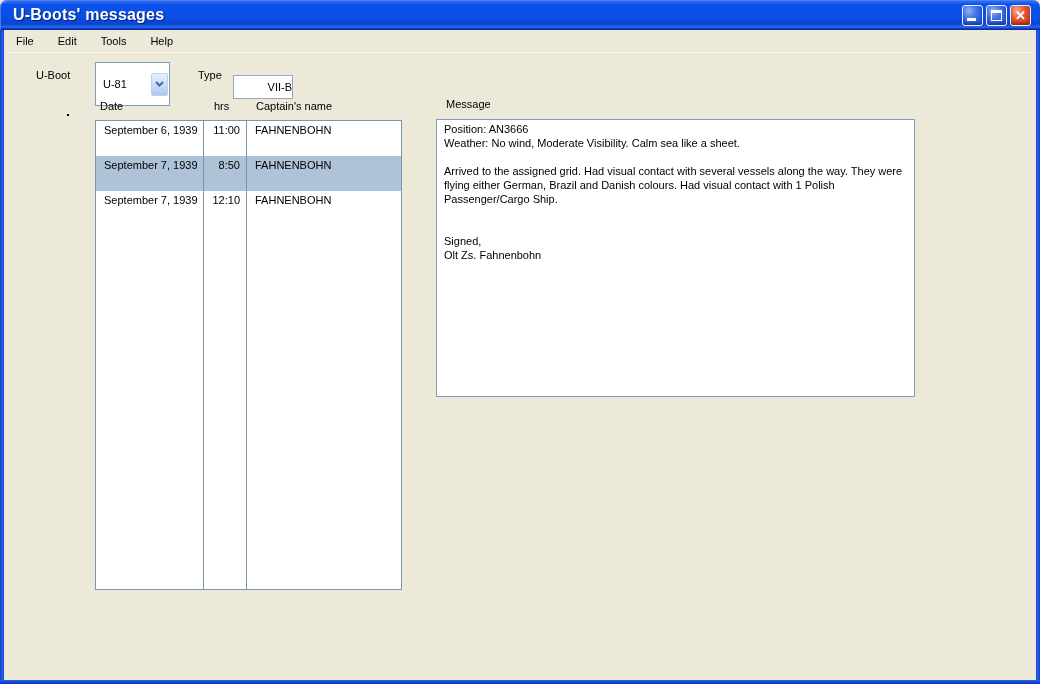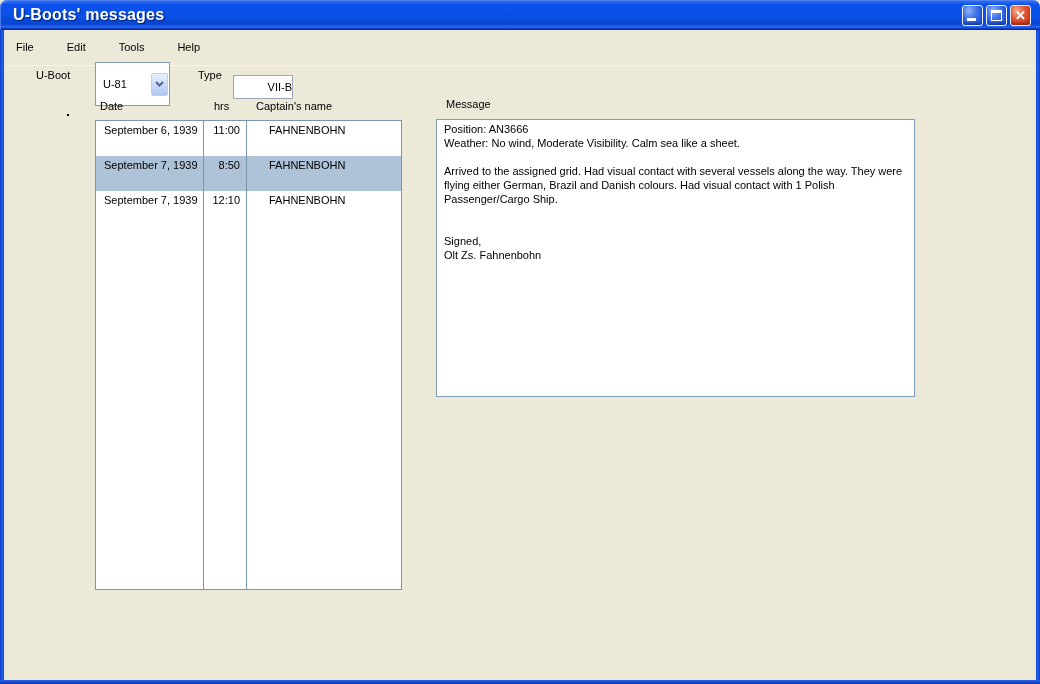--- a/index.html
+++ b/index.html
@@ -69,27 +69,27 @@
   }
   .frame-left { left: 0; }
   .frame-right { right: 0; background: linear-gradient(270deg, #0537c9, #2b64e9 50%, #0a45d9); }
   .frame-bottom {
     position: absolute; left: 0; bottom: 0; width: 1040px; height: 4px;
     background: linear-gradient(180deg, #2b64e9, #0531b4);
   }
 
   
   .menubar {
-    position: absolute; left: 4px; top: 30px; width: 1032px; height: 36px;
+    position: absolute; left: 4px; top: 30px; width: 1032px; height: 23px;
     background: #ece9d8;
     display: flex; align-items: center;
     border-bottom: 1px solid #f6f4ec;
   }
   .menu-item {
-    padding: 4px 8px; margin-left: 17px; margin-top: -1px;
+    padding: 4px 8px; margin-left: 8px; margin-top: -1px;
     cursor: default;
   }
   .menu-item:first-child { margin-left: 4px; }
 
   
   .label { position: absolute; color: #000; }
   .lbl-uboot { left: 36px; top: 69px; text-align: right; }
   .lbl-type  { left: 198px; top: 69px; }
   .lbl-message { left: 446px; top: 98px; }
 
@@ -128,21 +128,21 @@
   .sep-1 { left: 107px; }
   .sep-2 { left: 150px; }
   .table-body { position: absolute; left: 0; top: 0; right: 0; }
   .t-row {
     display: grid; grid-template-columns: 107px 43px auto;
     height: 35px; line-height: 18px;
   }
   .t-row.selected { background: #aec2d8; }
   .cell-date { padding-left: 8px; overflow: hidden; white-space: nowrap; }
   .cell-hrs { text-align: right; padding-right: 6px; }
-  .cell-captain { padding-left: 23px; overflow: hidden; white-space: nowrap; }
+  .cell-captain { padding-left: 9px; overflow: hidden; white-space: nowrap; }
 
   
   .message-box {
     position: absolute; left: 436px; top: 119px; width: 479px; height: 278px;
     background: #fff; border: 1px solid #7f9db9;
     padding: 2px 7px;
     line-height: 14px;
     white-space: pre-wrap;
     overflow: hidden;
   }

